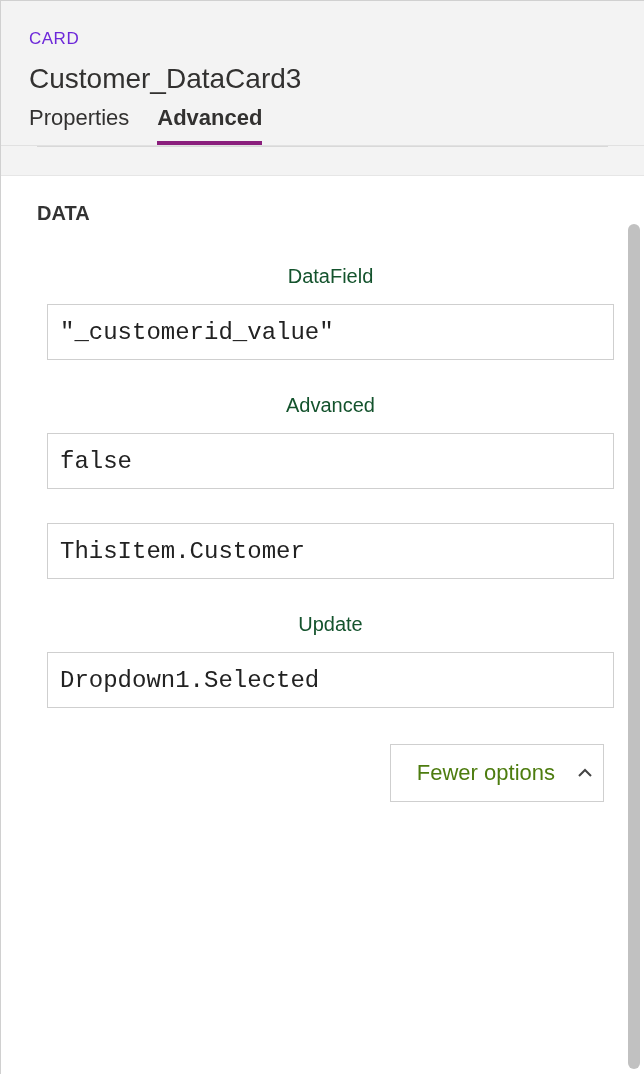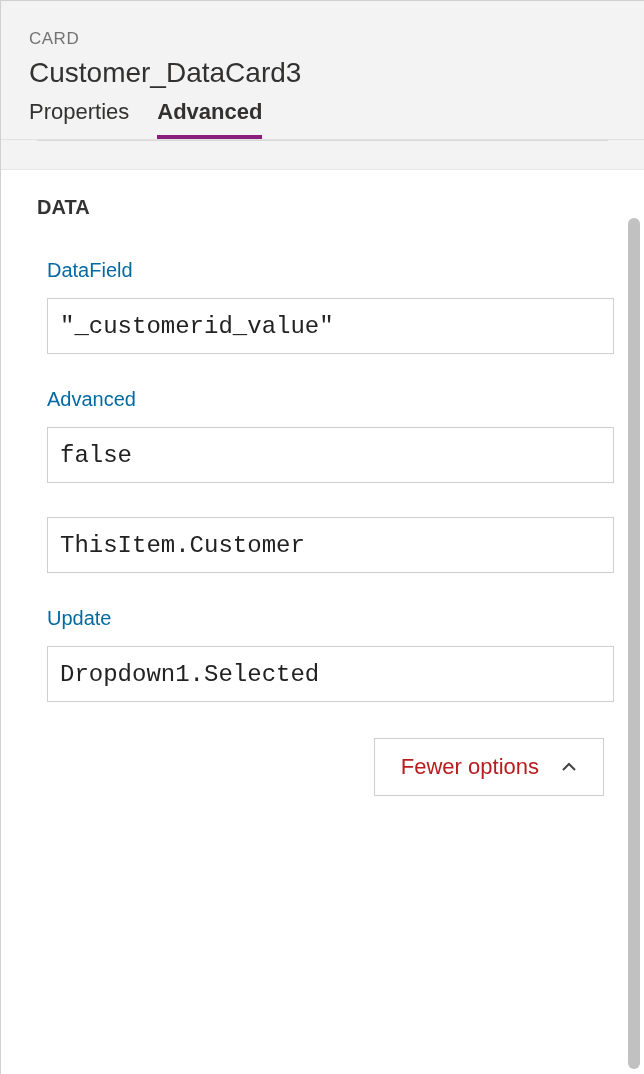--- a/index.html
+++ b/index.html
@@ -19,23 +19,23 @@
       border-top: 1px solid #d0d0d0;
       background: #ffffff;
     }
     .header {
       background: #f3f3f3;
       padding: 28px 28px 0 28px;
       border-bottom: 1px solid #e1e1e1;
     }
     .card-label {
       font-size: 17px;
-      color: #737373;
+      color: #6d28d9;
       letter-spacing: 0.5px;
-      margin-bottom: 8px;
+      margin-bottom: 14px;
     }
     .card-name {
       font-size: 28px;
       color: #323130;
       font-weight: 400;
       margin-bottom: 10px;
     }
     .tabs {
       display: flex;
       gap: 28px;
@@ -79,22 +79,23 @@
       font-weight: 700;
       color: #333333;
       margin-bottom: 40px;
     }
     .field {
       margin-bottom: 34px;
       padding-left: 10px;
     }
     .field-label {
       font-size: 20px;
-      color: #0369a1;
+      color: #14532d;
       margin-bottom: 16px;
+      text-align: center;
     }
     .field-input {
       width: 100%;
       height: 56px;
       border: 1px solid #cfcfcf;
       background: #ffffff;
       font-family: Consolas, "Courier New", monospace;
       font-size: 24px;
       color: #222222;
       padding: 0 12px;
@@ -103,24 +104,24 @@
     .options-row {
       display: flex;
       justify-content: flex-end;
       padding: 2px 10px 0 10px;
     }
     .fewer-btn {
       display: flex;
       align-items: center;
       gap: 22px;
       height: 58px;
-      padding: 0 26px 0 26px;
+      padding: 0 10px 0 26px;
       border: 1px solid #cfcfcf;
       background: #ffffff;
-      color: #b91c1c;
+      color: #4d7c0f;
       font-size: 22px;
       cursor: pointer;
     }
     .chevron {
       width: 16px;
       height: 16px;
       display: inline-block;
     }
     .chevron svg { display: block; }
     .scrollbar {

